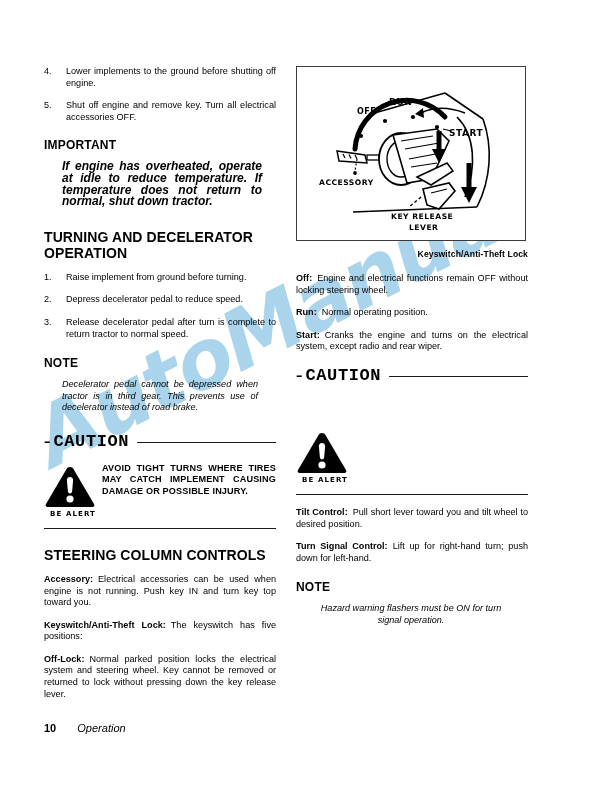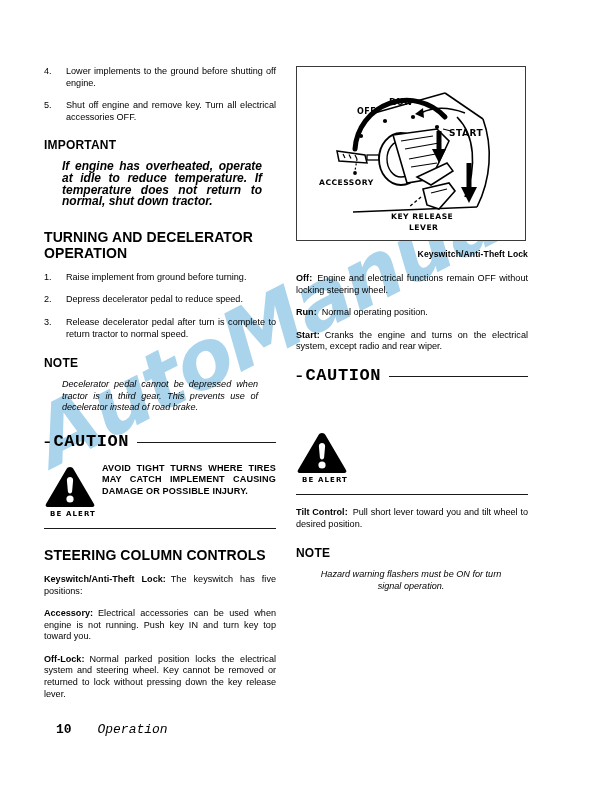--- a/index.html
+++ b/index.html
@@ -199,24 +199,23 @@
     font-size: 8.6px;
     font-weight: bold;
     margin-top: 8px;
     margin-bottom: 14px;
     letter-spacing: 0.1px;
   }
 
   
   #footer {
     position: absolute;
-    left: 56px;
+    left: 44px;
     top: 722px;
-    font-size: 13px;
-    font-family: Liberation Mono, monospace;
+    font-size: 11px;
   }
   #footer .pageno {
     font-weight: bold;
     margin-right: 18px;
   }
   #footer .secname {
     font-style: italic;
   }
 </style>
 </head>
@@ -288,24 +287,24 @@
       </div>
     </div>
 
     <div class="closing-rule"></div>
 
     <div style="height:6px"></div>
 
     <div class="sec-head">STEERING COLUMN CONTROLS</div>
 
     <div class="para">
+      <span class="lead">Accessory:</span><span class="lead-gap"></span><span>Electrical accessories can be used when engine is not running. Push key IN and turn key top toward you.</span>
+    </div>
+    <div class="para">
       <span class="lead">Keyswitch/Anti-Theft Lock:</span><span class="lead-gap"></span><span>The keyswitch has five positions:</span>
-    </div>
-    <div class="para">
-      <span class="lead">Accessory:</span><span class="lead-gap"></span><span>Electrical accessories can be used when engine is not running. Push key IN and turn key top toward you.</span>
     </div>
     <div class="para last">
       <span class="lead">Off-Lock:</span><span class="lead-gap"></span><span>Normal parked position locks the electrical system and steering wheel. Key cannot be removed or returned to lock without pressing down the key release lever.</span>
     </div>
 
   </div>
 
   <div class="col" id="col-right">
 
     <div class="figure-box">
@@ -397,20 +396,23 @@
           <div class="be-alert">BE ALERT</div>
         </div>
       </div>
     </div>
 
     <div class="closing-rule"></div>
 
     <div class="para">
       <span class="lead">Tilt Control:</span><span class="lead-gap"></span><span>Pull short lever toward you and tilt wheel to desired position.</span>
     </div>
+    <div class="para">
+      <span class="lead">Turn Signal Control:</span><span class="lead-gap"></span><span>Lift up for right-hand turn; push down for left-hand.</span>
+    </div>
 
     <div style="height:5px"></div>
 
     <div class="centered-head">NOTE</div>
     <div class="note-body" style="text-align:center;padding:0 20px 0 18px">Hazard warning flashers must be ON for turn signal operation.</div>
 
   </div>
 
   <div id="footer">
     <span class="pageno">10</span>

